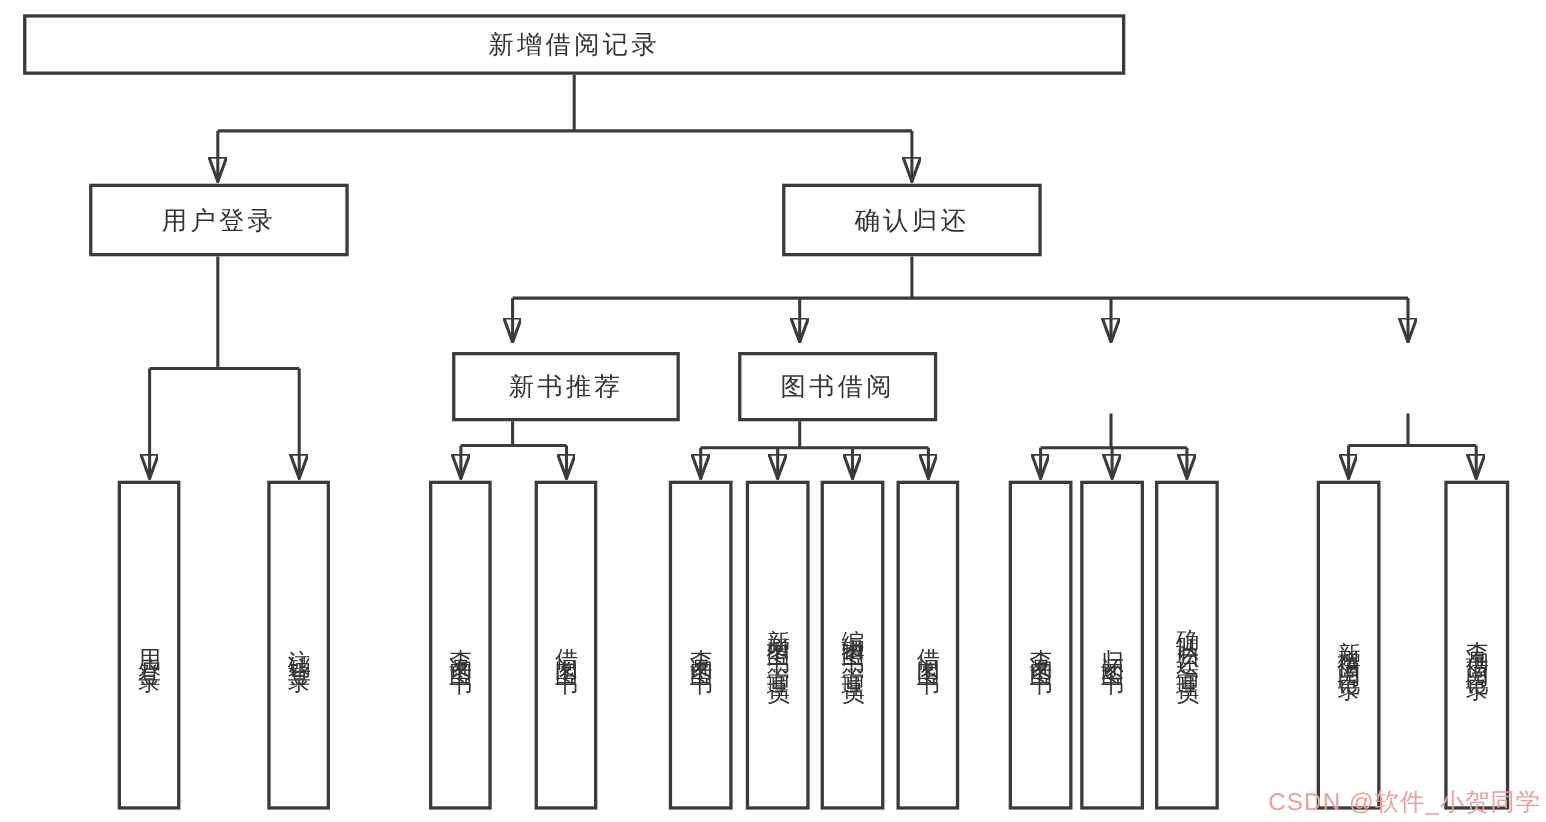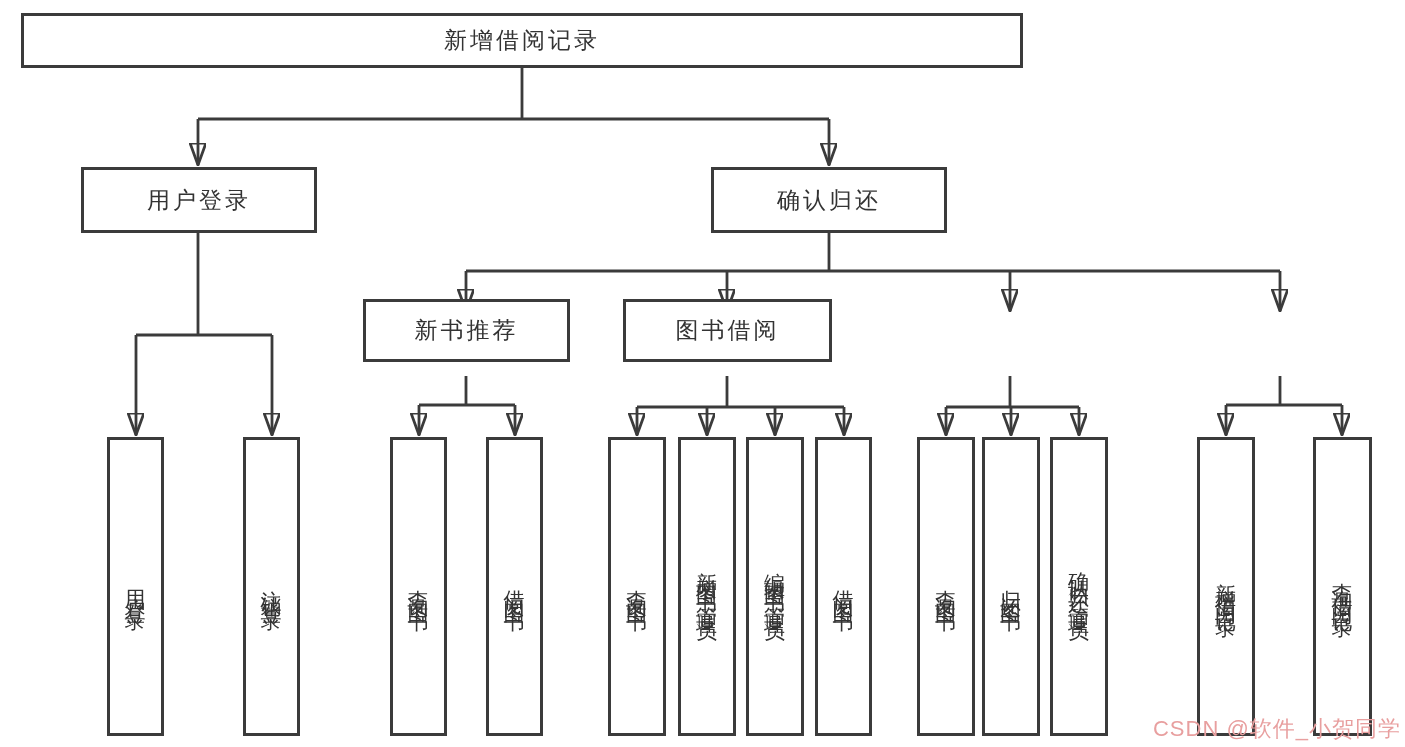--- a/index.html
+++ b/index.html
@@ -22,21 +22,21 @@
     position:absolute;
     box-sizing:border-box;
     border:3px solid var(--box-border);
     background:#ffffff;
     display:flex;align-items:center;justify-content:center;
     color:var(--text);
   }
   .h{font-size:23px;letter-spacing:3px;line-height:1;}
   .root{left:21px;top:13px;width:1002px;height:55px;}
   .lvl2{top:167px;width:236px;height:66px;}
-  .lvl3{top:299px;height:63px;}
+  .lvl3{top:320px;height:63px;margin-left:48px;}
   .v{
     top:437px;width:57px;height:299px;
     writing-mode:vertical-lr;text-orientation:mixed;
     font-size:21px;letter-spacing:7px;line-height:1;
   }
   .watermark{
     position:absolute;right:4px;bottom:3px;
     font-size:22px;letter-spacing:1px;
     color:var(--watermark);
     z-index:10;pointer-events:none;
@@ -87,21 +87,21 @@
     <line x1="1226" y1="405" x2="1226" y2="435" marker-end="url(#arrow)"></line>
     <line x1="1342" y1="405" x2="1342" y2="435" marker-end="url(#arrow)"></line>
   </svg>
 
   <div class="box h root">新增借阅记录</div>
 
   <div class="box h lvl2" style="left:81px;">用户登录</div>
   <div class="box h lvl2" style="left:711px;">确认归还</div>
 
   <div class="box h lvl3" style="left:363px;width:207px;">新书推荐</div>
-  <div class="box h lvl3" style="left:623px;width:209px;">图书借阅</div>
+  <div class="box h lvl3" style="left:623px;width:181px;">图书借阅</div>
 
   <div class="box v" style="left:107px;">用户登录</div>
   <div class="box v" style="left:243px;">注销登录</div>
 
   <div class="box v" style="left:390px;">查询图书</div>
   <div class="box v" style="left:486px;">借阅图书</div>
 
   <div class="box v" style="left:608px;width:58px;">查询图书</div>
   <div class="box v" style="left:678px;width:58px;">新增图书（管理员）</div>
   <div class="box v" style="left:746px;width:58px;">编辑图书（管理员）</div>

